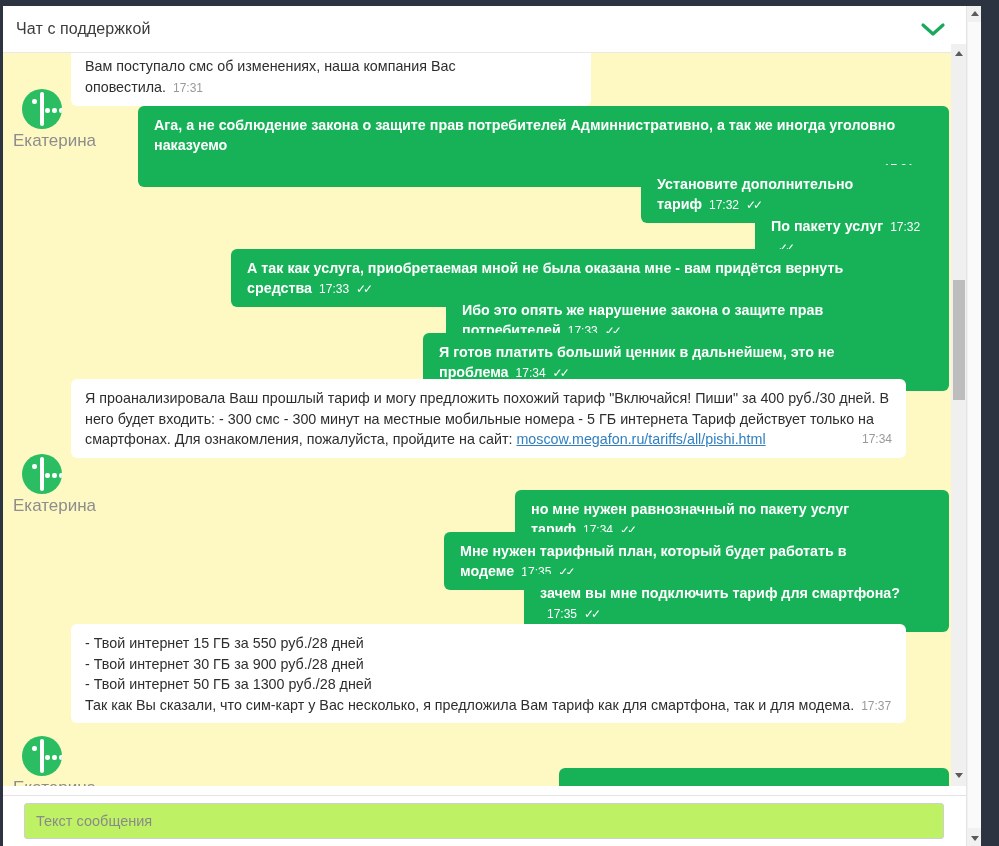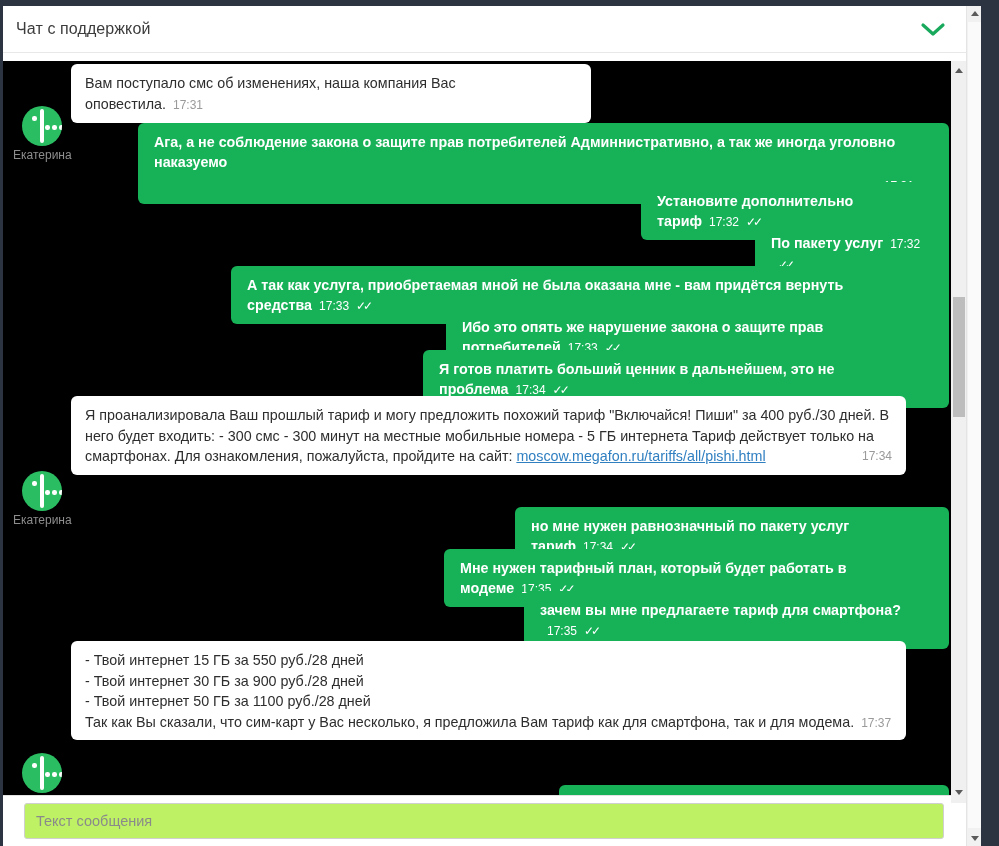--- a/index.html
+++ b/index.html
@@ -119,24 +119,24 @@
     display: flex;
     align-items: center;
     justify-content: center;
     cursor: pointer;
   }
 
   
   .chat-body {
     position: absolute;
     left: 0;
-    top: 55px;
+    top: 38px;
     width: 963px;
     height: 742px;
-    background: #000000;
+    background: #fef9c3;
     overflow: hidden;
   }
   .chat-scroll-inner {
     position: absolute;
     left: 0; top: 0;
     width: 948px;
     height: 742px;
     padding: 0;
     box-sizing: border-box;
   }
@@ -262,21 +262,21 @@
     gap: 2.5px;
   }
   .av-dots i {
     display: block;
     width: 4.5px;
     height: 4.5px;
     border-radius: 50%;
     background: #ffffff;
   }
   .avatar-name {
-    font-size: 12px;
+    font-size: 17px;
     color: #8d8d8d;
     margin-top: 2px;
     white-space: nowrap;
   }
 
   
   .clipped-bubble {
     position: absolute;
     left: 556px;
     bottom: 0;
@@ -421,29 +421,29 @@
         </div>
 
         <div class="msg-row" style="left:441px; top:488px;">
           <div class="bubble user" style="width:505px;">
             <span class="btext">Мне нужен тарифный план, который будет работать в модеме</span><span class="inline-meta meta">17:35</span><span class="ticks meta">✓✓</span>
           </div>
         </div>
 
         <div class="msg-row" style="left:521px; top:530px;">
           <div class="bubble user" style="width:425px;">
-            <span class="btext">зачем вы мне предлагаете тариф для смартфона?</span><span class="inline-meta meta">17:35</span><span class="ticks meta">✓✓</span>
+            <span class="btext">зачем вы мне подключить тариф для смартфона?</span><span class="inline-meta meta">17:35</span><span class="ticks meta">✓✓</span>
           </div>
         </div>
 
         <div class="msg-row" style="left:68px; top:580px;">
           <div class="bubble agent" style="width:835px; padding-bottom:7px;">
             <div>- Твой интернет 15 ГБ за 550 руб./28 дней</div>
             <div>- Твой интернет 30 ГБ за 900 руб./28 дней</div>
-            <div>- Твой интернет 50 ГБ за 1100 руб./28 дней</div>
+            <div>- Твой интернет 50 ГБ за 1300 руб./28 дней</div>
             <div><span>Так как Вы сказали, что сим-карт у Вас несколько, я предложила Вам тариф как для смартфона, так и для модема.</span><span class="inline-meta meta">17:37</span></div>
           </div>
         </div>
         <div class="avatar-wrap" style="left:10px; top:692px;">
           <div class="avatar">
             <div class="av-line"></div>
             <div class="av-dot"></div>
             <div class="av-dots">
                 <i></i>
                 <i></i>

